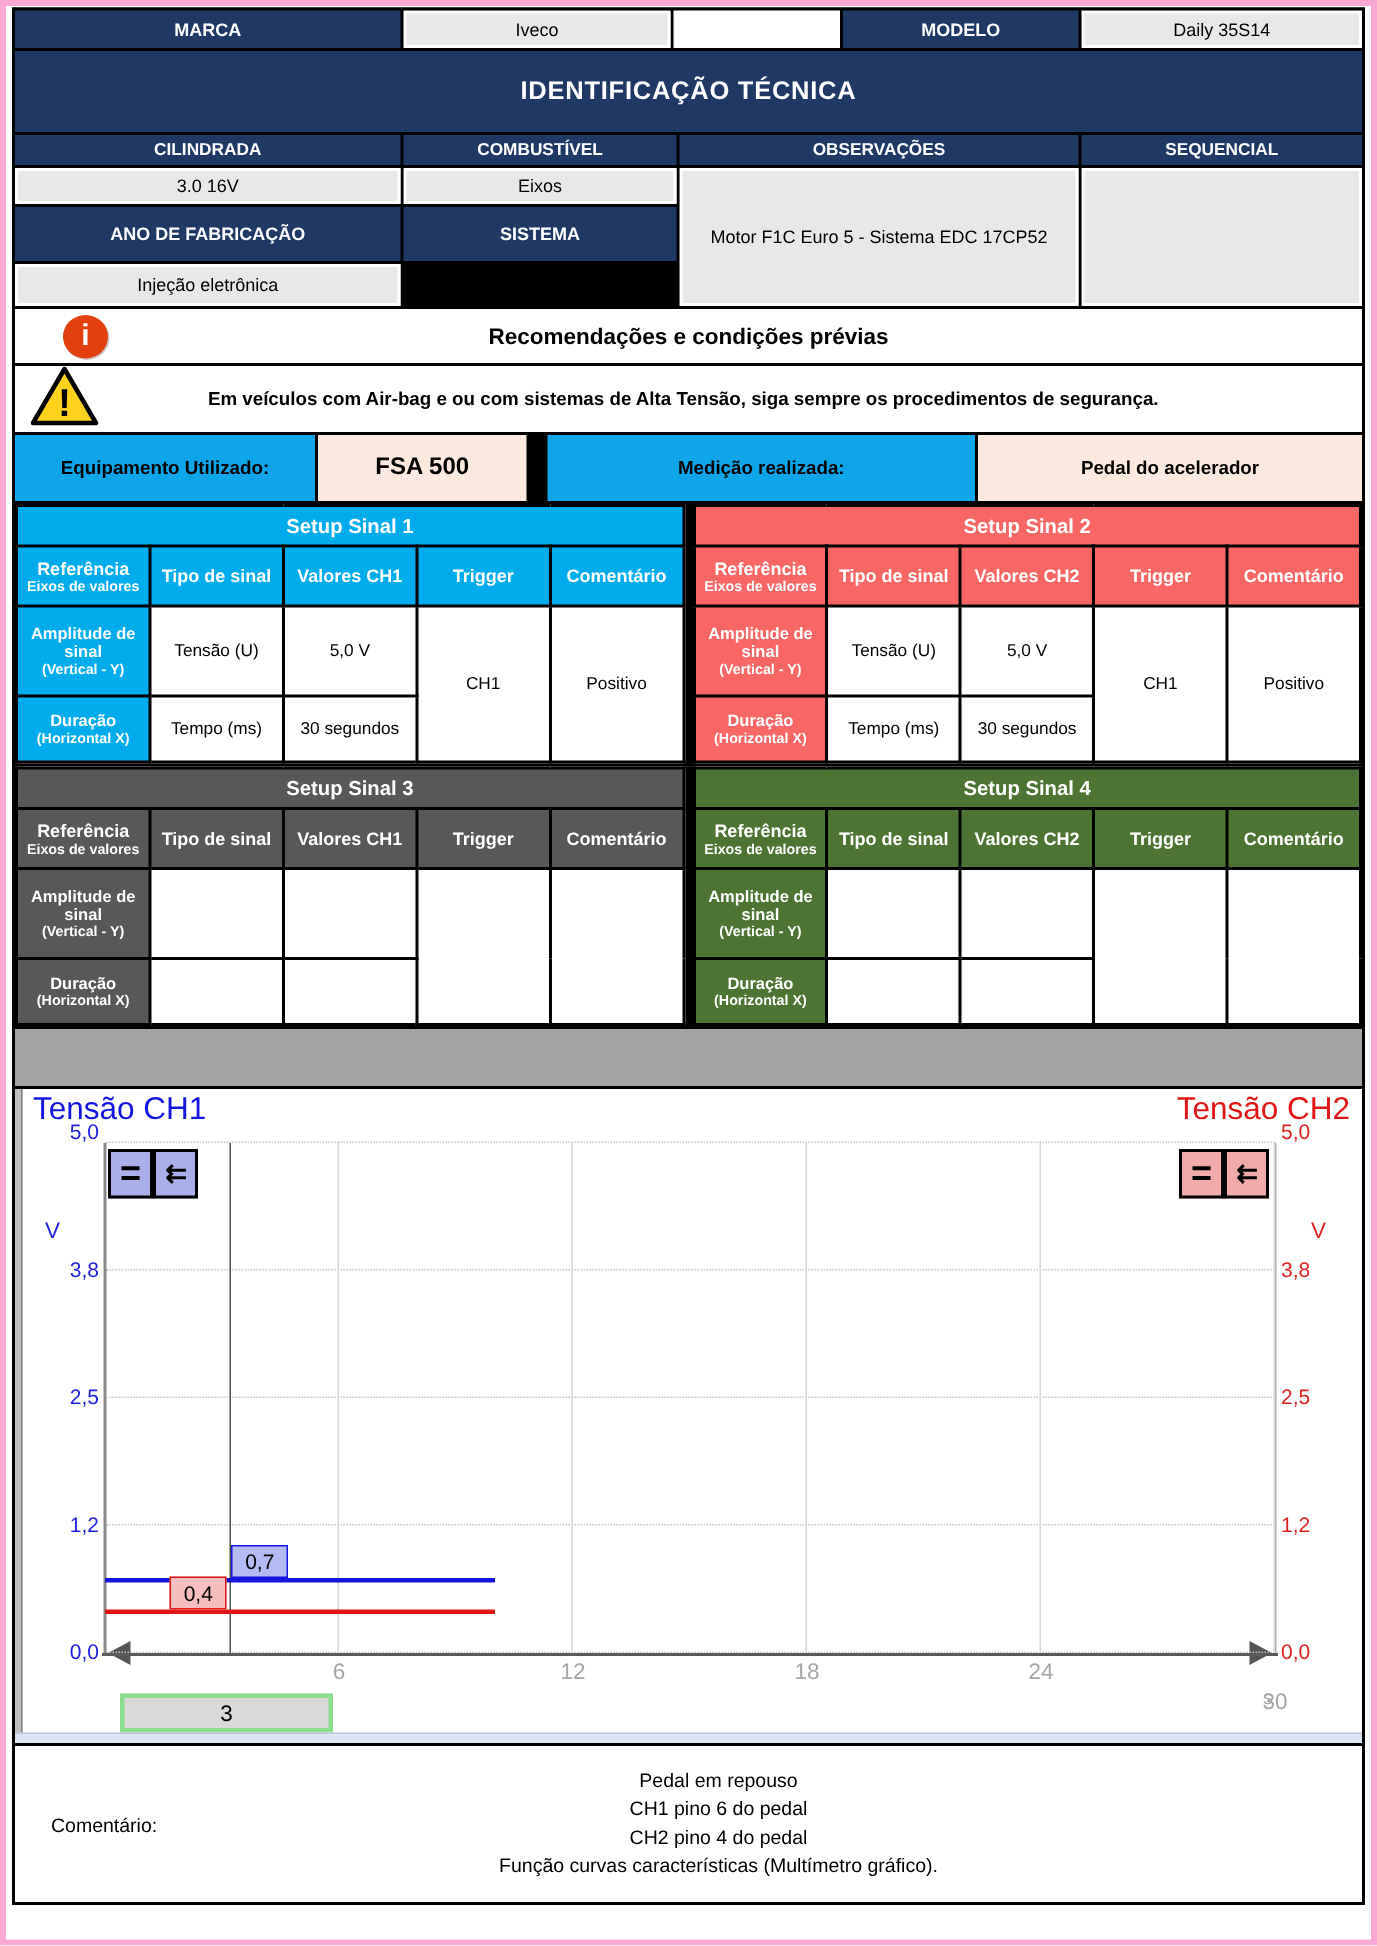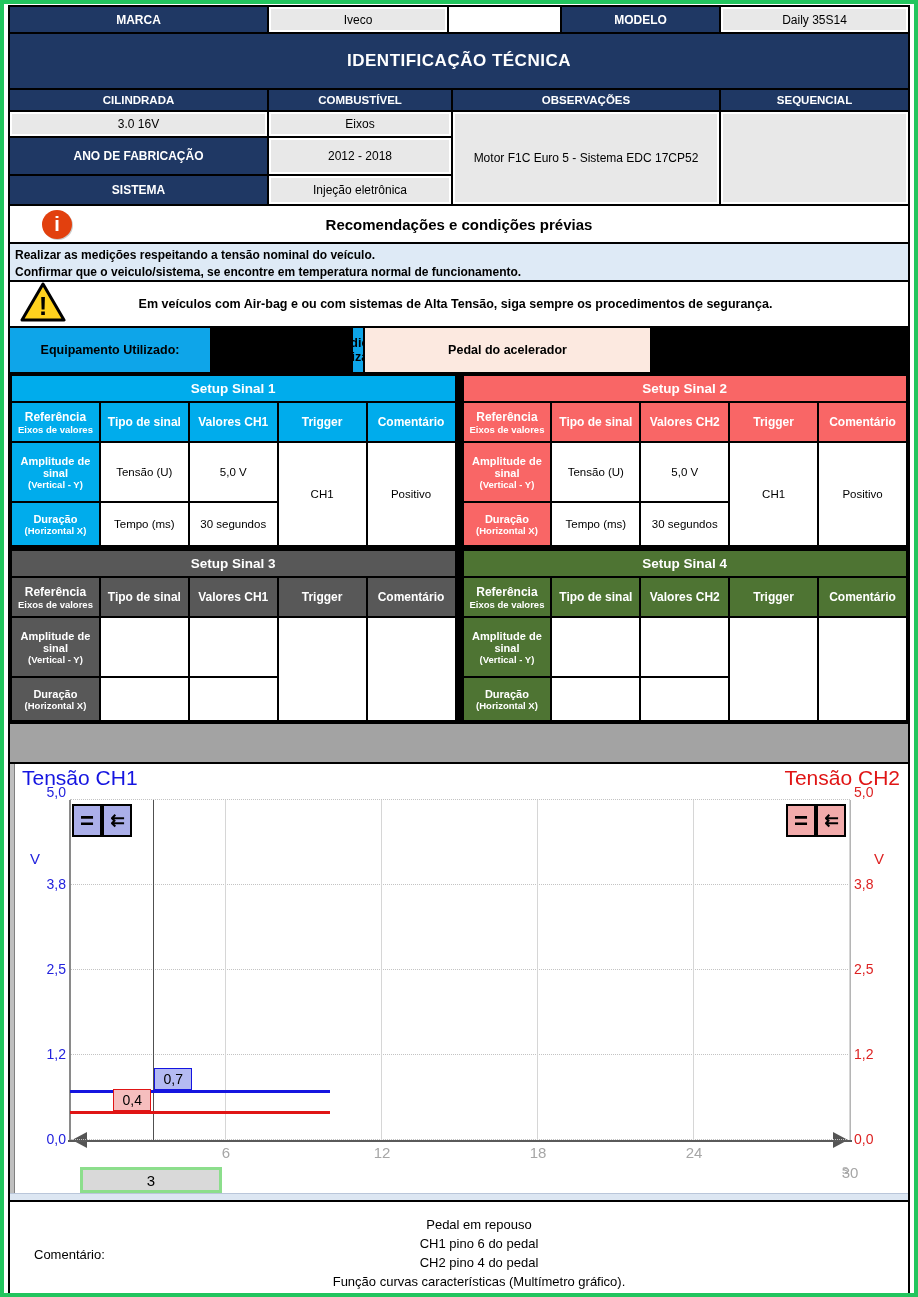--- a/index.html
+++ b/index.html
@@ -1,17 +1,17 @@
 <!DOCTYPE html>
 <html><head>
 <meta charset="utf-8">
 <style>
   * { margin:0; padding:0; box-sizing:border-box; }
   body { background:#fff; font-family:"Liberation Sans", sans-serif; }
-  .page { width:918px; height:1297px; border:4px solid #22c55e; background:#fff; padding:1px 4px; overflow:hidden; }
+  .page { width:918px; height:1297px; border:4px solid #f9a8d4; background:#fff; padding:1px 4px; overflow:hidden; }
 
   
   .grid { display:grid; background:#000; gap:2px; border:2px solid #000; }
   .cell { display:flex; align-items:center; justify-content:center; text-align:center; }
   .navy { background:#1F3864; color:#fff; font-weight:bold; }
   .grayv { background:#E8E8E8; color:#000; box-shadow:inset 0 0 0 2px #fff; }
   .whitec { background:#fff; }
 
   .toprow { grid-template-columns:257px 178px 111px 157px 1fr; height:29px; font-size:12px; }
   .banner { height:56px; background:#1F3864; color:#fff; display:flex; align-items:center; justify-content:center;
@@ -116,46 +116,42 @@
     <div class="cell navy hdr">COMBUSTÍVEL</div>
     <div class="cell navy hdr">OBSERVAÇÕES</div>
     <div class="cell navy hdr">SEQUENCIAL</div>
 
     <div class="cell grayv">3.0 16V</div>
     <div class="cell grayv">Eixos</div>
     <div class="cell grayv span3">Motor F1C Euro 5 - Sistema EDC 17CP52</div>
     <div class="cell grayv span3"></div>
 
     <div class="cell navy">ANO DE FABRICAÇÃO</div>
-    <div class="cell grayv">2012 - 2018</div>
 
     <div class="cell navy">SISTEMA</div>
     <div class="cell grayv">Injeção eletrônica</div>
   </div>
 
   <div class="recotitle">
     <span class="info-ic">i</span>
     <span>Recomendações e condições prévias</span>
-  </div>
-  <div class="blueband">
-    <div>Realizar as medições respeitando a tensão nominal do veículo.</div>
-    <div>Confirmar que o veiculo/sistema, se encontre em temperatura normal de funcionamento.</div>
   </div>
   <div class="warnrow">
     <span class="warn-ic">
       <svg width="46" height="42" viewBox="0 0 46 42">
         <polygon points="23,3 44,39 2,39" fill="#FFD21E" stroke="#000" stroke-width="3" stroke-linejoin="round"></polygon>
         <text x="23" y="34" text-anchor="middle" font-size="26" font-weight="bold" fill="#000">!</text>
       </svg>
     </span>
     <span class="warntext">Em veículos com Air-bag e ou com sistemas de Alta Tensão, siga  sempre os procedimentos de segurança.</span>
   </div>
 
   <div class="grid equip">
     <div class="cell yellow">Equipamento Utilizado:</div>
+    <div class="cell peach fsa">FSA 500</div>
     <div class="cell blackgap"></div>
     <div class="cell yellow">Medição realizada:</div>
     <div class="cell peach">Pedal do acelerador</div>
   </div>
 
   <div class="setups">
     <table class="setup" style="--accent: #00ACEC;">
       <tbody>
           <tr>
             <th class="title" colspan="5">Setup Sinal 1</th>

